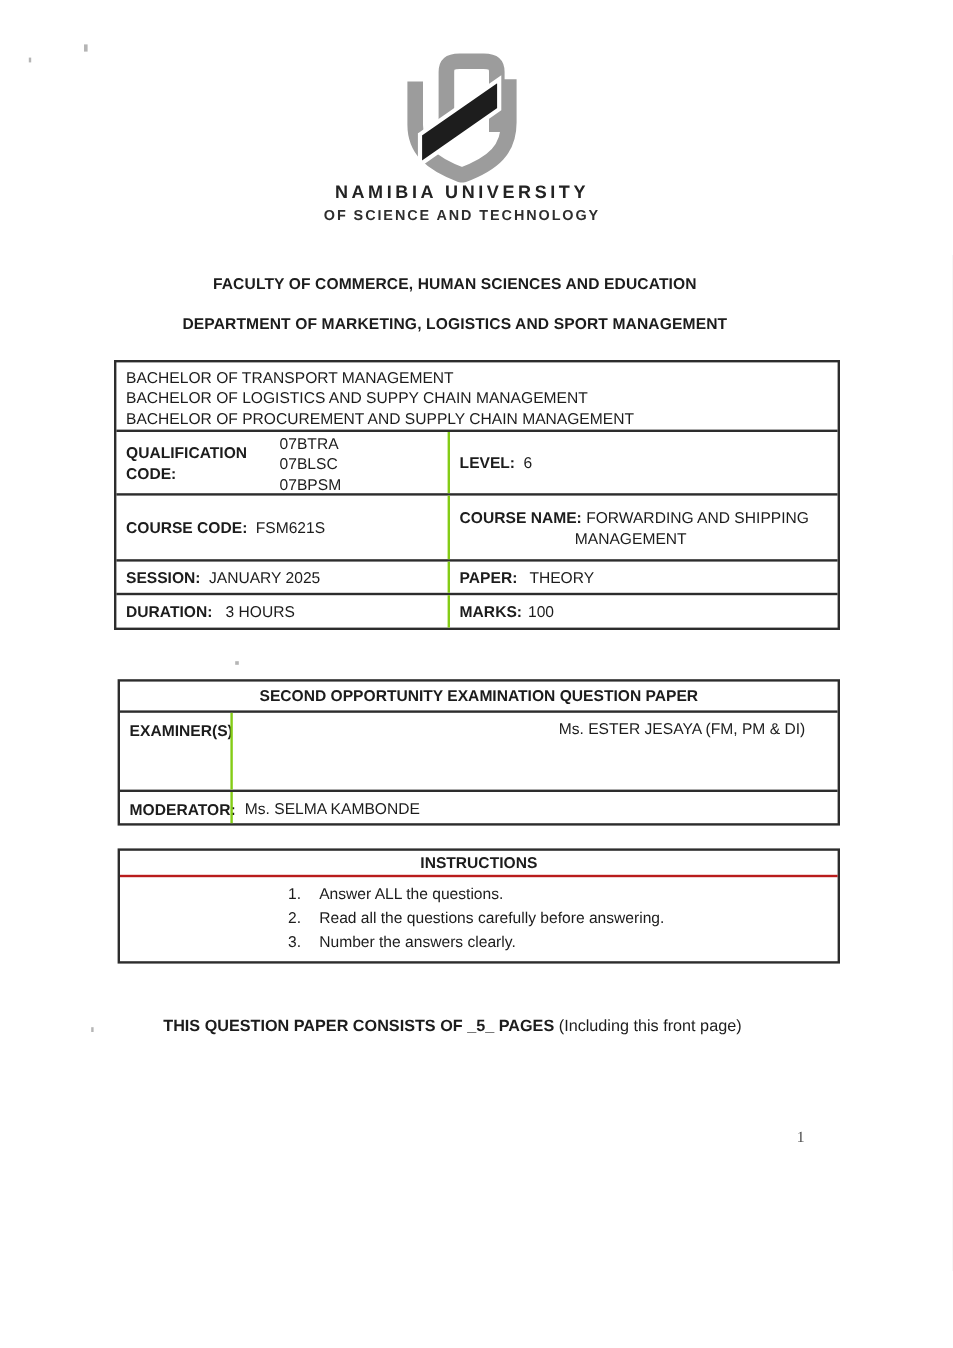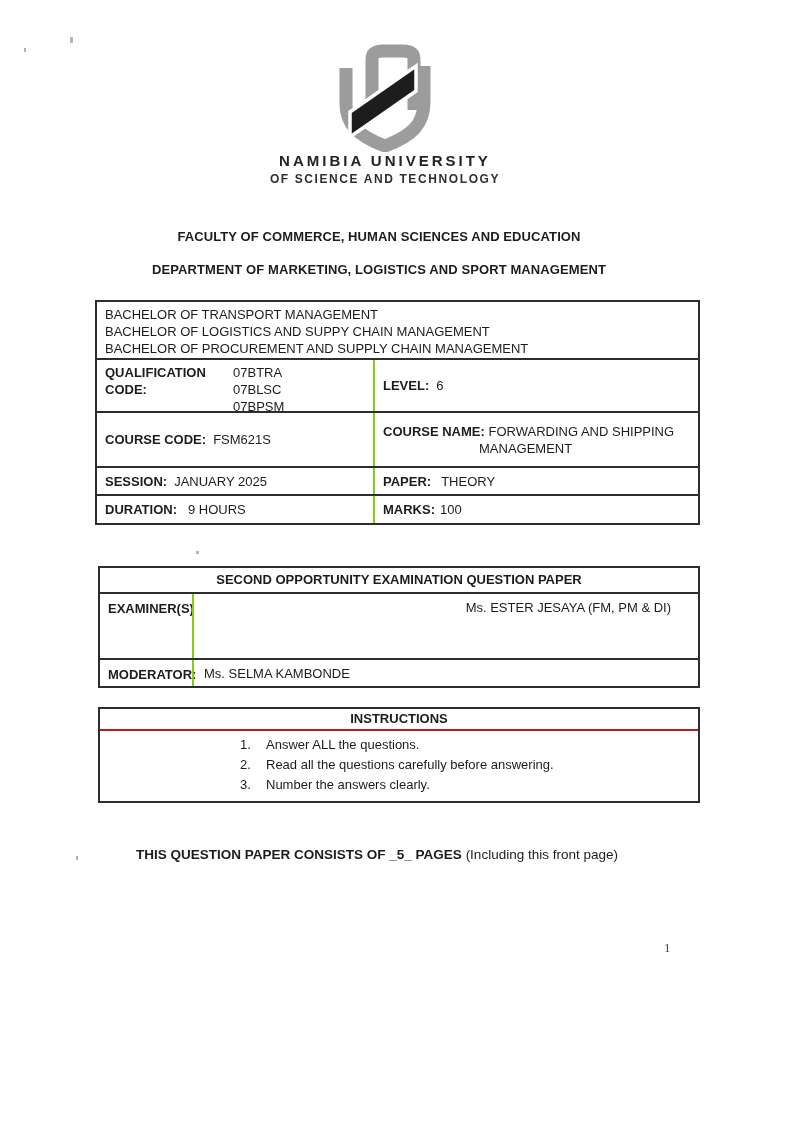--- a/index.html
+++ b/index.html
@@ -23,21 +23,21 @@
   .department { top:262px; }
   
   .tbl { position:absolute; box-sizing:border-box; border:2px solid #2d2d2d; background:#fff; }
   .row { display:flex; box-sizing:border-box; }
   .row + .row { border-top:2px solid #2d2d2d; }
   .cell-r { border-left:2px solid #84cc16; flex:1; box-sizing:border-box; }
   .lbl { font-weight:bold; }
   .fs { font-size:13px; line-height:17px; }
   
   #course-table { top:300px; left:95px; width:605px; }
-  #course-table .c-left { width:276px; flex-shrink:0; box-sizing:border-box; }
+  #course-table .c-left { width:276px; flex-shrink:0; box-sizing:border-box;align-items:center; }
   .qual-row { padding:4px 8px 3px 8px; height:56px; }
   .qual-row .lbl { width:106px; flex-shrink:0; }
   .code-row-left { display:flex; padding:4px 8px 3px 8px; }
   .code-row-left .lbl { width:128px; flex-shrink:0; }
   .h53 { height:53px; } .h55 { height:55px; } .h28 { height:28px; } .h29 { height:29px; }
   .vcent { display:flex; align-items:center; padding:0 8px; }
   .vcent-col { display:flex; flex-direction:column; justify-content:center; padding:0 8px; }
   .val-gap { margin-left:7px; }
   .cname-line2 { margin-left:96px; }
   
@@ -133,21 +133,21 @@
       </div>
       <div class="cell-r vcent fs">
         <span class="lbl">PAPER:</span>
         <span class="val-gap" style="margin-left:10px;">THEORY</span>
       </div>
     </div>
 
     <div class="row h29">
       <div class="c-left vcent fs">
         <span class="lbl">DURATION:</span>
-        <span class="val-gap" style="margin-left:11px;">9 HOURS</span>
+        <span class="val-gap" style="margin-left:11px;">3 HOURS</span>
       </div>
       <div class="cell-r vcent fs">
         <span class="lbl">MARKS:</span>
         <span class="val-gap" style="margin-left:5px;">100</span>
       </div>
     </div>
   </div>
 
   <div class="tbl" id="exam-table">
     <div class="row title-row">SECOND OPPORTUNITY EXAMINATION QUESTION PAPER</div>

